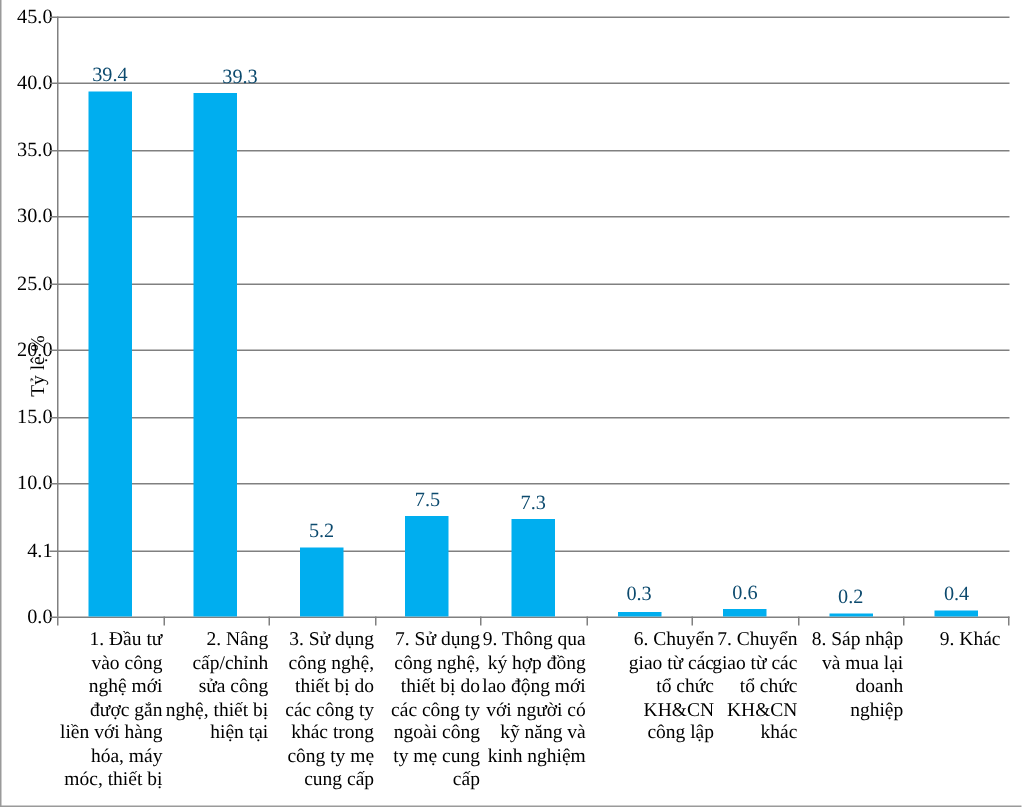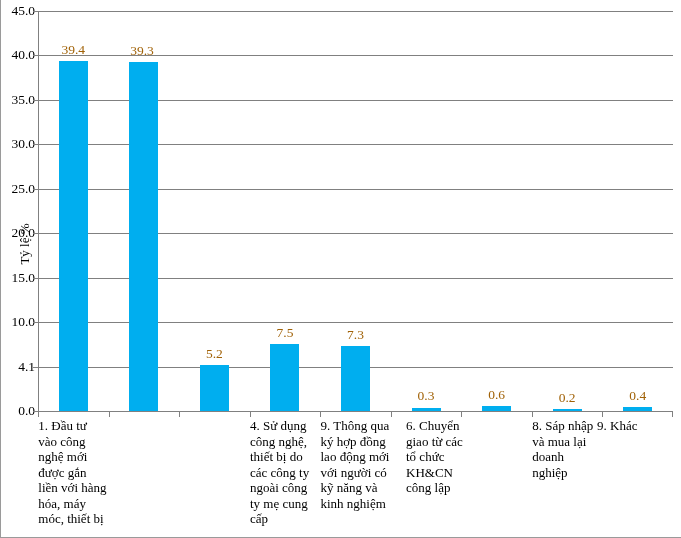--- a/index.html
+++ b/index.html
@@ -102,21 +102,21 @@
     bottom: 0;
     width: 29px;
     background: #00AEEF;
   }
 
   .bar-value {
     position: absolute;
     width: 60px;
     text-align: center;
     font-size: 13.5px;
-    color: #a16207;
+    color: #0c4a6e;
     line-height: 1;
     white-space: nowrap;
   }
 
   
   #x-ticks {
     position: absolute;
     left: 37px;
     top: 411px;
     width: 635px;
@@ -135,21 +135,21 @@
     position: absolute;
     left: 37px;
     top: 418px;
     width: 635px;
     height: 112px;
   }
   .x-label {
     position: absolute;
     top: 0;
     width: 70px;
-    text-align: left;
+    text-align: right;
     font-size: 13px;
     line-height: 15.5px;
     color: #000000;
     word-wrap: break-word;
   }
 </style>
 </head>
 <body>
 
 <div id="chart-root">
@@ -188,21 +188,21 @@
       <div class="y-tick-mark" style="top: 133.333px;"></div>
       <div class="gridline" style="top: 88.8889px;"></div>
       <div class="y-tick-mark" style="top: 88.8889px;"></div>
       <div class="gridline" style="top: 44.4444px;"></div>
       <div class="y-tick-mark" style="top: 44.4444px;"></div>
       <div class="gridline" style="top: 0px;"></div>
       <div class="y-tick-mark" style="top: 0px;"></div>
       <div class="bar" title="1. Đầu tư vào công nghệ mới được gắn liền với hàng hóa, máy móc, thiết bị: 39.4" style="left: 20.7778px; height: 350.222px; background: rgb(0, 174, 239);"></div>
       <div class="bar-value" style="left: 5.27778px; top: 31.7778px;">39.4</div>
       <div class="bar" title="2. Nâng cấp/chỉnh sửa công nghệ, thiết bị hiện tại: 39.3" style="left: 91.3333px; height: 349.333px; background: rgb(0, 174, 239);"></div>
-      <div class="bar-value" style="left: 74px; top: 32.6667px;">39.3</div>
+      <div class="bar-value" style="left: 92px; top: 32.6667px;">39.3</div>
       <div class="bar" title="3. Sử dụng công nghệ, thiết bị do các công ty khác trong công ty mẹ cung cấp: 5.2" style="left: 161.889px; height: 46.2222px; background: rgb(0, 174, 239);"></div>
       <div class="bar-value" style="left: 146.389px; top: 335.778px;">5.2</div>
       <div class="bar" title="4. Sử dụng công nghệ, thiết bị do các công ty ngoài công ty mẹ cung cấp: 7.5" style="left: 232.444px; height: 66.6667px; background: rgb(0, 174, 239);"></div>
       <div class="bar-value" style="left: 216.944px; top: 315.333px;">7.5</div>
       <div class="bar" title="5. Thông qua ký hợp đồng lao động mới với người có kỹ năng và kinh nghiệm: 7.3" style="left: 303px; height: 64.8889px; background: rgb(0, 174, 239);"></div>
       <div class="bar-value" style="left: 287.5px; top: 317.111px;">7.3</div>
       <div class="bar" title="6. Chuyển giao từ các tổ chức KH&amp;CN công lập: 0.3" style="left: 373.556px; height: 2.66667px; background: rgb(0, 174, 239);"></div>
       <div class="bar-value" style="left: 358.056px; top: 378px;">0.3</div>
       <div class="bar" title="7. Chuyển giao từ các tổ chức KH&amp;CN khác: 0.6" style="left: 444.111px; height: 5.33333px; background: rgb(0, 174, 239);"></div>
       <div class="bar-value" style="left: 428.611px; top: 376.667px;">0.6</div>
@@ -220,20 +220,23 @@
       <div class="x-tick-mark" style="left: 282.222px;"></div>
       <div class="x-tick-mark" style="left: 352.778px;"></div>
       <div class="x-tick-mark" style="left: 423.333px;"></div>
       <div class="x-tick-mark" style="left: 493.889px;"></div>
       <div class="x-tick-mark" style="left: 564.444px;"></div>
       <div class="x-tick-mark" style="left: 634px;"></div>
     </div>
 
   <div id="x-labels">
       <div class="x-label" style="left: 0.277778px;">1. Đầu tư vào công nghệ mới được gắn liền với hàng hóa, máy móc, thiết bị</div>
-      <div class="x-label" style="left: 211.944px;">4. Sử dụng công nghệ, thiết bị do các công ty ngoài công ty mẹ cung cấp</div>
+      <div class="x-label" style="left: 70.8333px;">2. Nâng cấp/chỉnh sửa công nghệ, thiết bị hiện tại</div>
+      <div class="x-label" style="left: 141.389px;">3. Sử dụng công nghệ, thiết bị do các công ty khác trong công ty mẹ cung cấp</div>
+      <div class="x-label" style="left: 211.944px;">7. Sử dụng công nghệ, thiết bị do các công ty ngoài công ty mẹ cung cấp</div>
       <div class="x-label" style="left: 282.5px;">9. Thông qua ký hợp đồng lao động mới với người có kỹ năng và kinh nghiệm</div>
       <div class="x-label" style="left: 368px;">6. Chuyển giao từ các tổ chức KH&amp;CN công lập</div>
+      <div class="x-label" style="left: 423.611px;">7. Chuyển giao từ các tổ chức KH&amp;CN khác</div>
       <div class="x-label" style="left: 494.167px;">8. Sáp nhập và mua lại doanh nghiệp</div>
       <div class="x-label" style="left: 559px;">9. Khác</div>
     </div>
 
 </div>
 
 </body></html>

